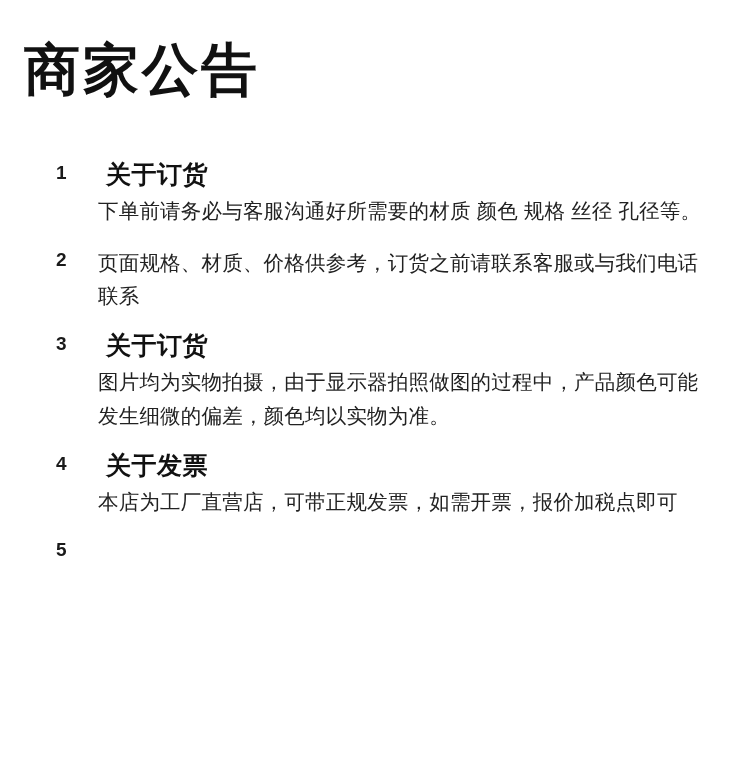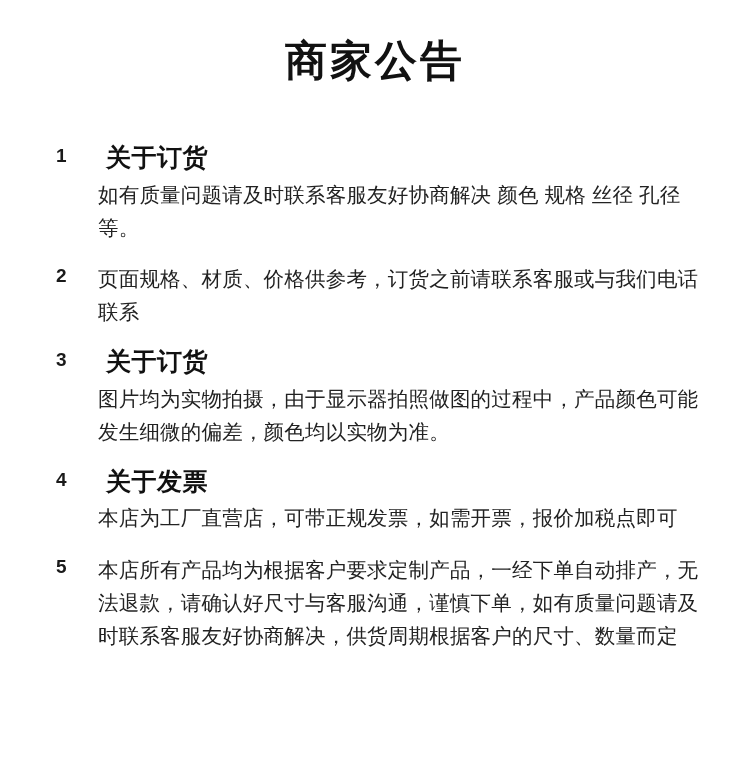--- a/index.html
+++ b/index.html
@@ -15,22 +15,21 @@
     overflow: hidden;
   }
   .page {
     position: relative;
     width: 750px;
     height: 783px;
     box-sizing: border-box;
     padding: 0 24px;
   }
   .title {
-    text-align: center;
-    font-size: 42px;
+    font-size: 56px;
     font-weight: bold;
     letter-spacing: 3px;
     color: #111111;
     margin: 36px 0 0 0;
     line-height: 1.2;
   }
   .sections {
     margin-top: 56px;
     padding-left: 32px;
     padding-right: 10px;
@@ -75,21 +74,21 @@
 
 <div class="page">
 
   <div class="title">商家公告</div>
 
   <div class="sections">
 
     <div class="section">
       <div class="num">1</div>
       <div class="heading">关于订货</div>
-      <div class="body-text">如有质量问题请及时联系客服友好协商解决 颜色 规格 丝径 孔径等。</div>
+      <div class="body-text">下单前请务必与客服沟通好所需要的材质 颜色 规格 丝径 孔径等。</div>
     </div>
 
     <div class="section">
       <div class="num">2</div>
       <div class="body-text">页面规格、材质、价格供参考，订货之前请联系客服或与我们电话联系</div>
     </div>
 
     <div class="section">
       <div class="num">3</div>
       <div class="heading">关于订货</div>
@@ -97,17 +96,16 @@
     </div>
 
     <div class="section">
       <div class="num">4</div>
       <div class="heading">关于发票</div>
       <div class="body-text">本店为工厂直营店，可带正规发票，如需开票，报价加税点即可</div>
     </div>
 
     <div class="section">
       <div class="num">5</div>
-      <div class="body-text">本店所有产品均为根据客户要求定制产品，一经下单自动排产，无法退款，请确认好尺寸与客服沟通，谨慎下单，如有质量问题请及时联系客服友好协商解决，供货周期根据客户的尺寸、数量而定</div>
     </div>
 
   </div>
 </div>
 
 </body></html>

